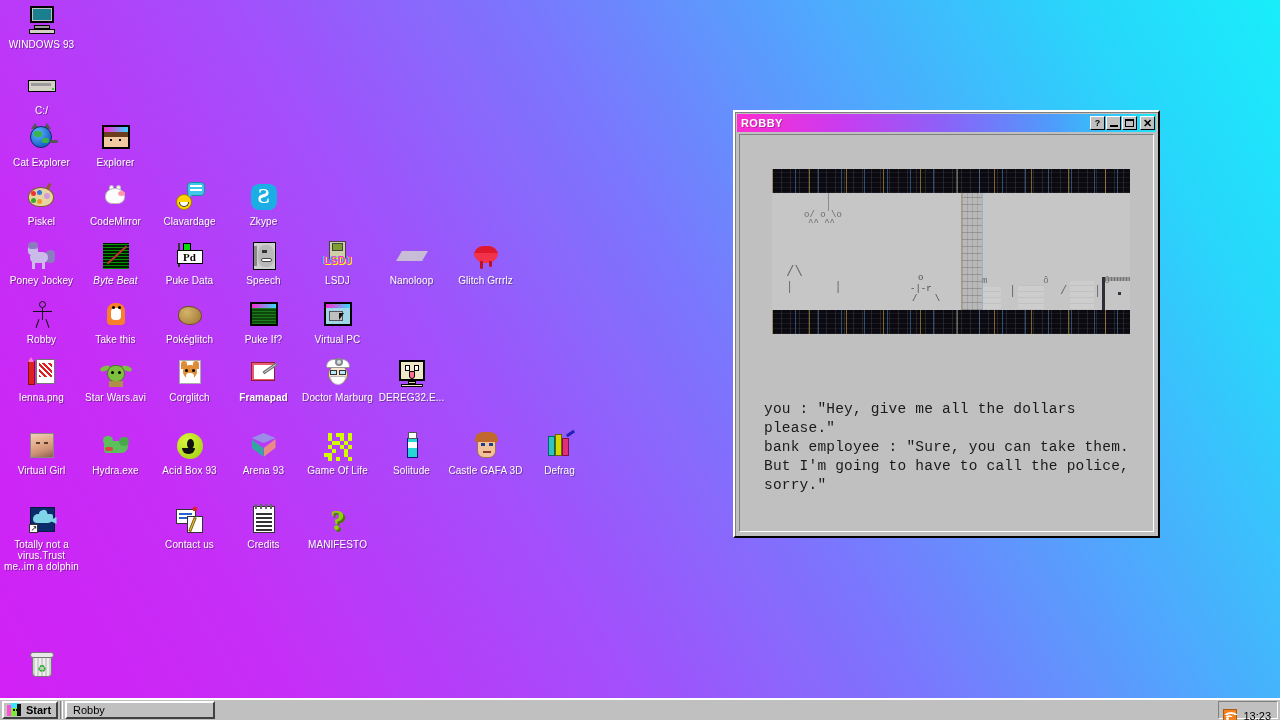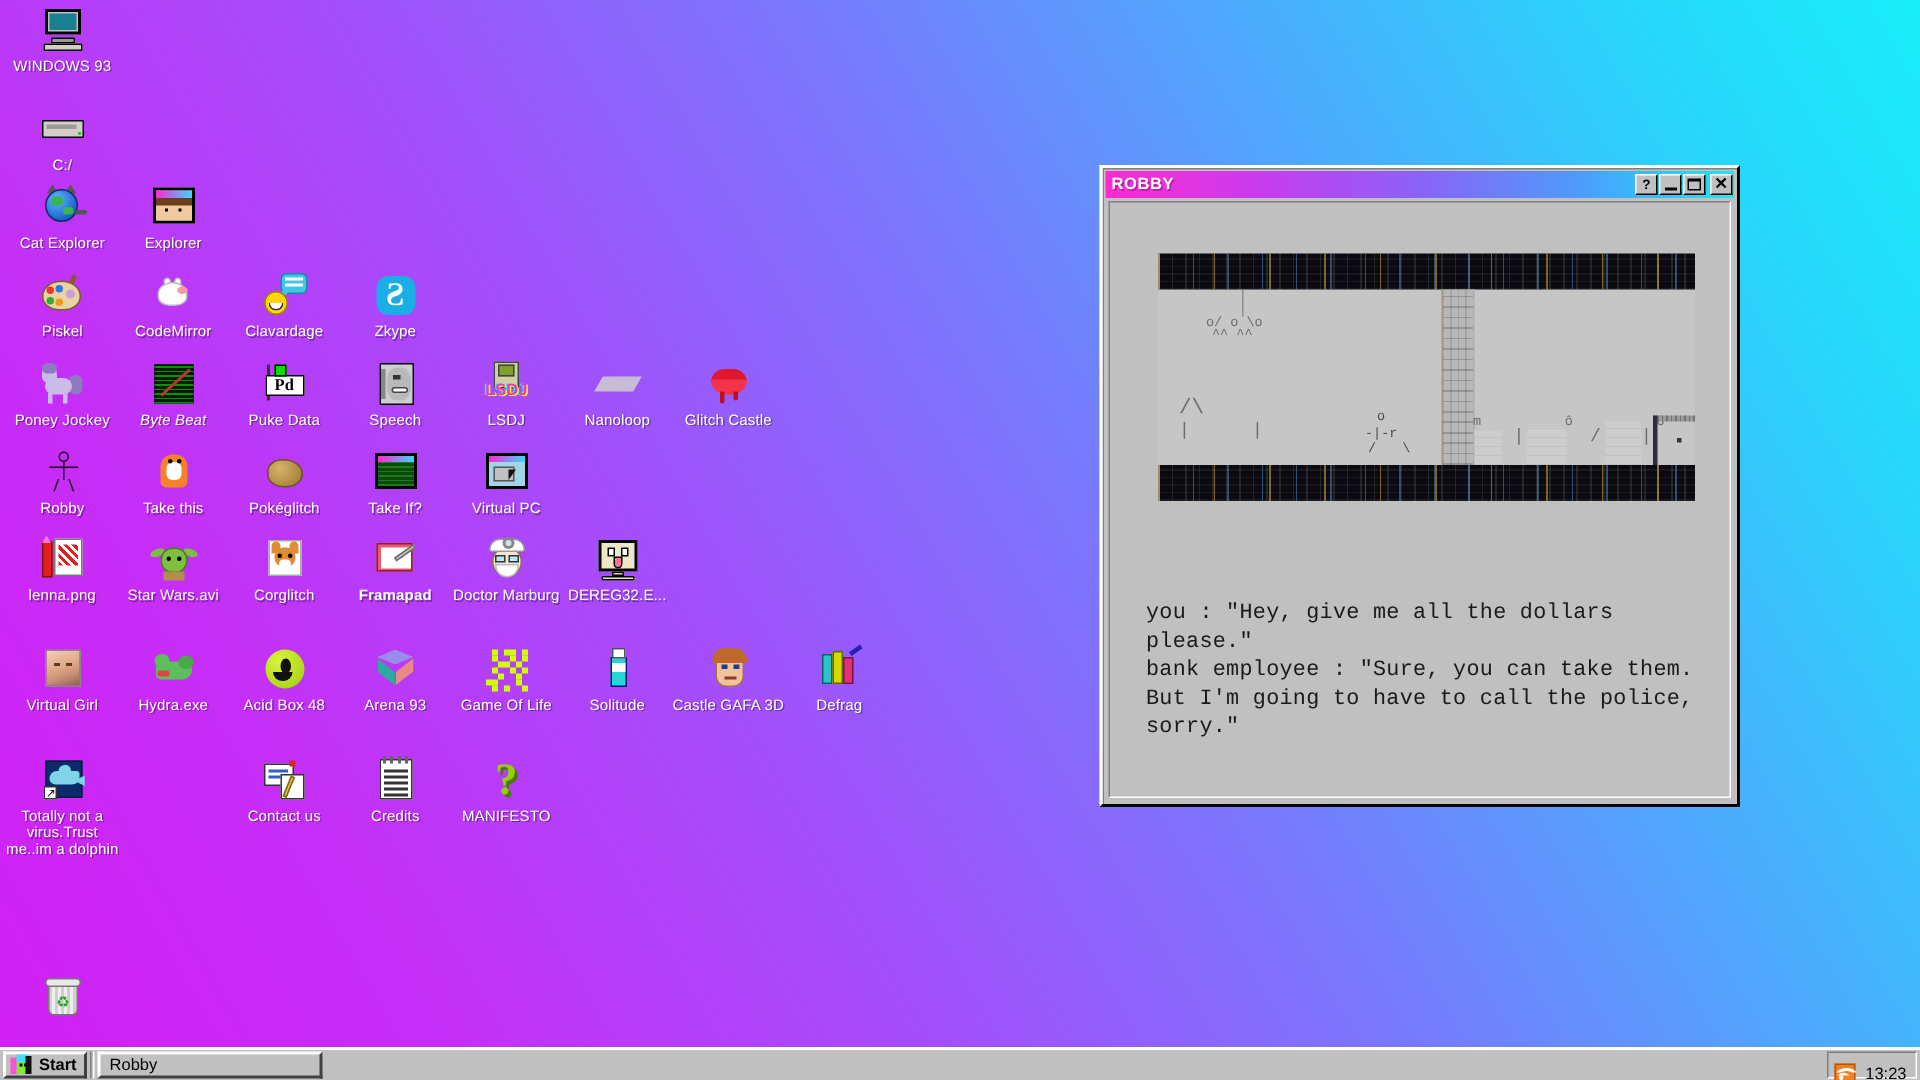--- a/index.html
+++ b/index.html
@@ -665,21 +665,21 @@
         </div>
         <div class="icon-label">Nanoloop</div>
       </div>
       <div class="desk-icon" style="left: 448px; top: 240px;">
         <div class="icon-img ic ic-lips">
           <span class="up"></span>
           <span class="lo"></span>
           <span class="dr1"></span>
           <span class="dr2"></span>
         </div>
-        <div class="icon-label">Glitch Castle</div>
+        <div class="icon-label">Glitch Grrrlz</div>
       </div>
       <div class="desk-icon" style="left: 4px; top: 299px;">
         <div class="icon-img ic ic-robby">
           <span class="hd"></span>
           <span class="bd"></span>
           <span class="ar"></span>
           <span class="lg1"></span>
           <span class="lg2"></span>
         </div>
         <div class="icon-label">Robby</div>
@@ -698,21 +698,21 @@
           <span class="r"></span>
         </div>
         <div class="icon-label">Pokéglitch</div>
       </div>
       <div class="desk-icon" style="left: 226px; top: 299px;">
         <div class="icon-img ic ic-grid">
           <span class="frame"></span>
           <span class="tbar"></span>
           <span class="scr"></span>
         </div>
-        <div class="icon-label">Take If?</div>
+        <div class="icon-label">Puke If?</div>
       </div>
       <div class="desk-icon" style="left: 300px; top: 299px;">
         <div class="icon-img ic ic-vpc">
           <span class="frame"></span>
           <span class="tbar"></span>
           <span class="scr"></span>
           <span class="inner"></span>
           <span class="cur"></span>
         </div>
         <div class="icon-label">Virtual PC</div>
@@ -795,21 +795,21 @@
           <span class="m"></span>
         </div>
         <div class="icon-label">Hydra.exe</div>
       </div>
       <div class="desk-icon" style="left: 152px; top: 430px;">
         <div class="icon-img ic ic-acid">
           <span class="b"></span>
           <span class="e"></span>
           <span class="m"></span>
         </div>
-        <div class="icon-label">Acid Box 48</div>
+        <div class="icon-label">Acid Box 93</div>
       </div>
       <div class="desk-icon" style="left: 226px; top: 430px;">
         <div class="icon-img ic ic-arena">
           <span class="lf"></span>
           <span class="rt"></span>
           <span class="top"></span>
         </div>
         <div class="icon-label">Arena 93</div>
       </div>
       <div class="desk-icon" style="left: 300px; top: 430px;">

